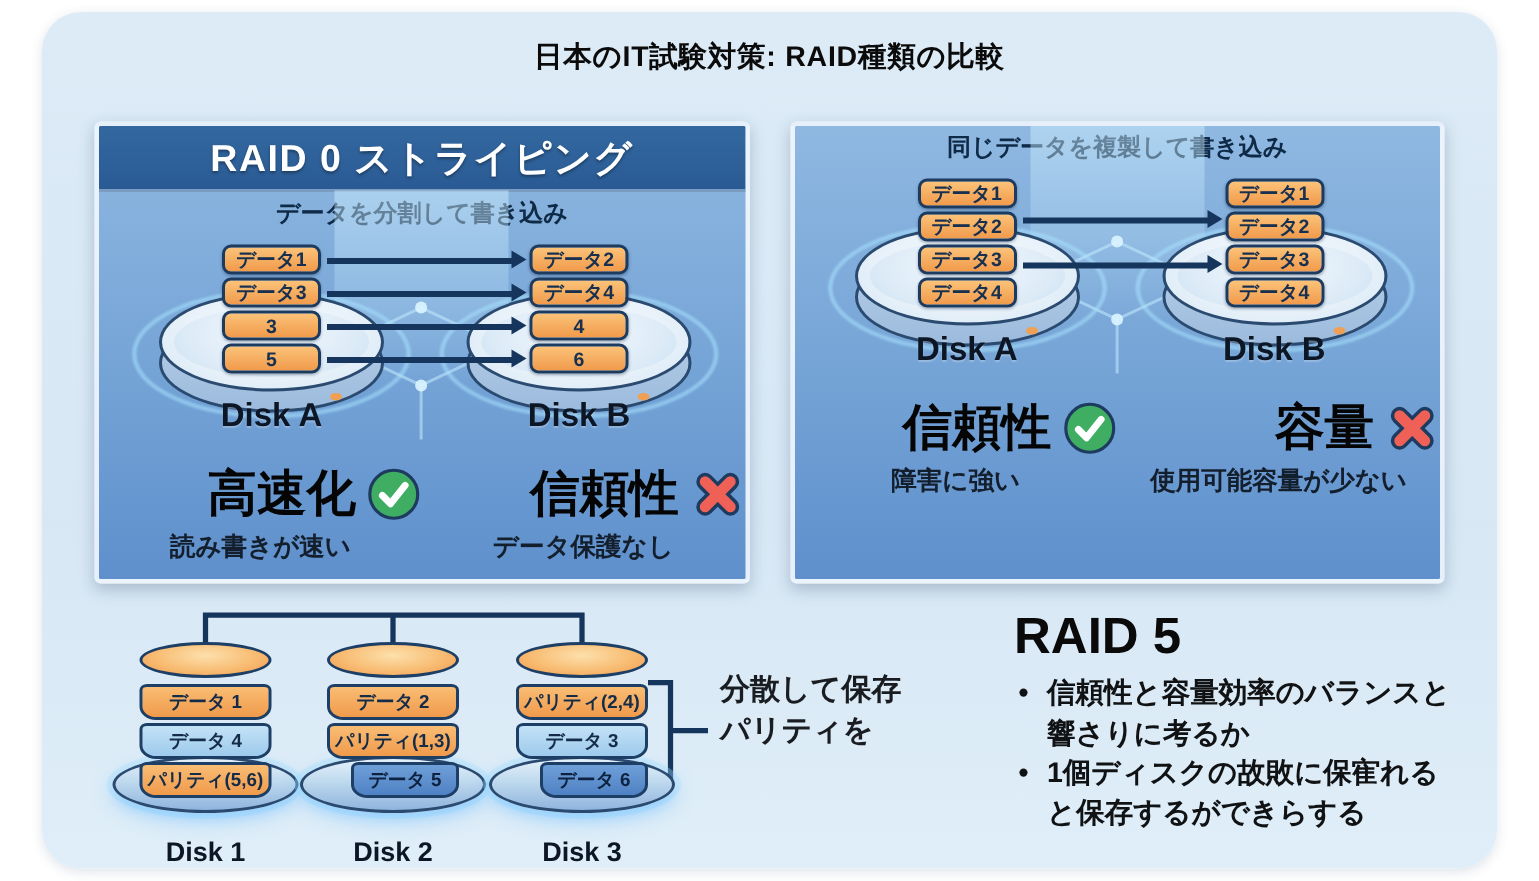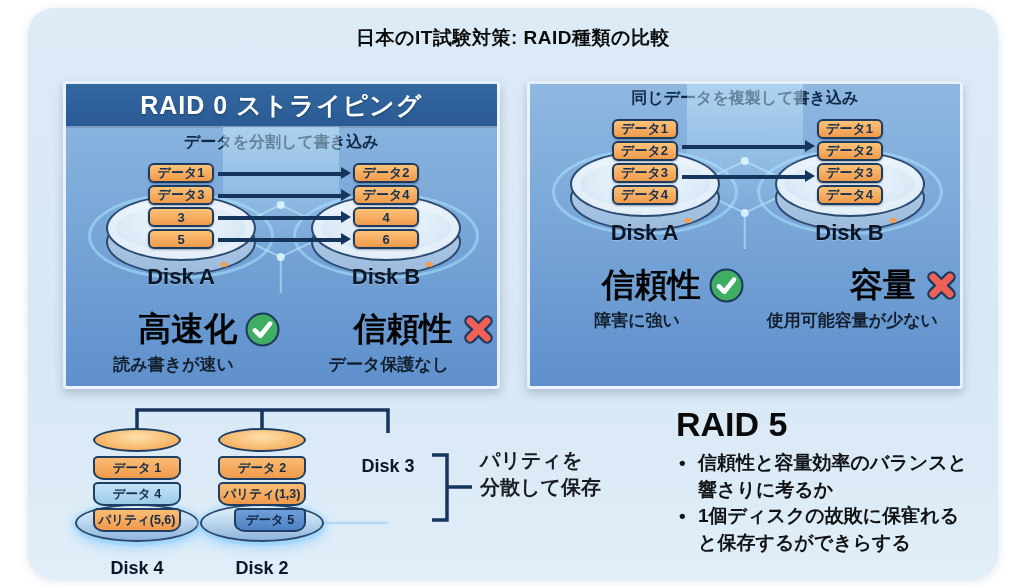--- a/index.html
+++ b/index.html
@@ -259,41 +259,48 @@
     </svg>
 
     <div class="disk-group" style="left:65px;">
       <div class="cyl">
         <div class="cyl-top"></div>
         <div class="cyl-band" data-color="orange">データ 1</div>
         <div class="cyl-band" data-color="lightblue">データ 4</div>
         <div class="cyl-band" data-color="orange">パリティ(5,6)</div>
         <div class="cyl-base"></div>
       </div>
-      <div class="disk-name">Disk 4</div>
+      <div class="disk-name">Disk 1</div>
     </div>
 
     <div class="disk-group" style="left:190px;">
       <div class="cyl">
         <div class="cyl-top"></div>
         <div class="cyl-band" data-color="orange">データ 2</div>
         <div class="cyl-band" data-color="orange">パリティ(1,3)</div>
         <div class="cyl-band" data-color="blue">データ 5</div>
         <div class="cyl-base"></div>
       </div>
       <div class="disk-name">Disk 2</div>
     </div>
 
     <div class="disk-group" style="left:316px;">
+      <div class="cyl">
+        <div class="cyl-top"></div>
+        <div class="cyl-band" data-color="orange">パリティ(2,4)</div>
+        <div class="cyl-band" data-color="lightblue">データ 3</div>
+        <div class="cyl-band" data-color="blue">データ 6</div>
+        <div class="cyl-base"></div>
+      </div>
       <div class="disk-name">Disk 3</div>
     </div>
 
     <div class="callout">
+      <div>分散して保存</div>
       <div>パリティを</div>
-      <div>分散して保存</div>
     </div>
 
     <div class="raid5">
       <div class="raid5-title">RAID 5</div>
       <ul class="raid5-bullets">
         <li>信頼性と容量効率のバランスと響さりに考るか</li>
         <li>1個ディスクの故敗に保寉れると保存するができらする</li>
       </ul>
     </div>
   </div>

